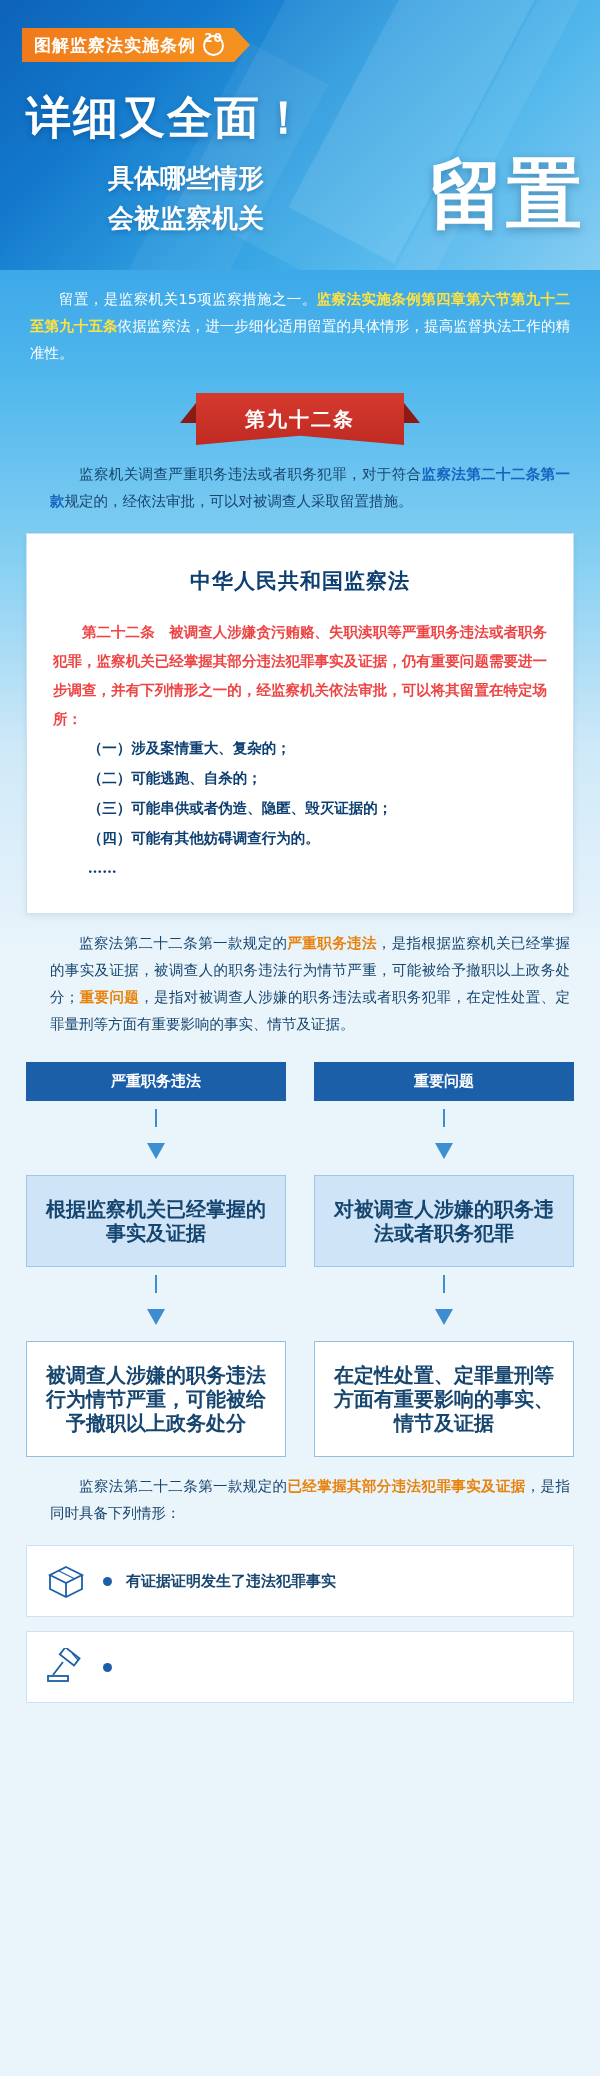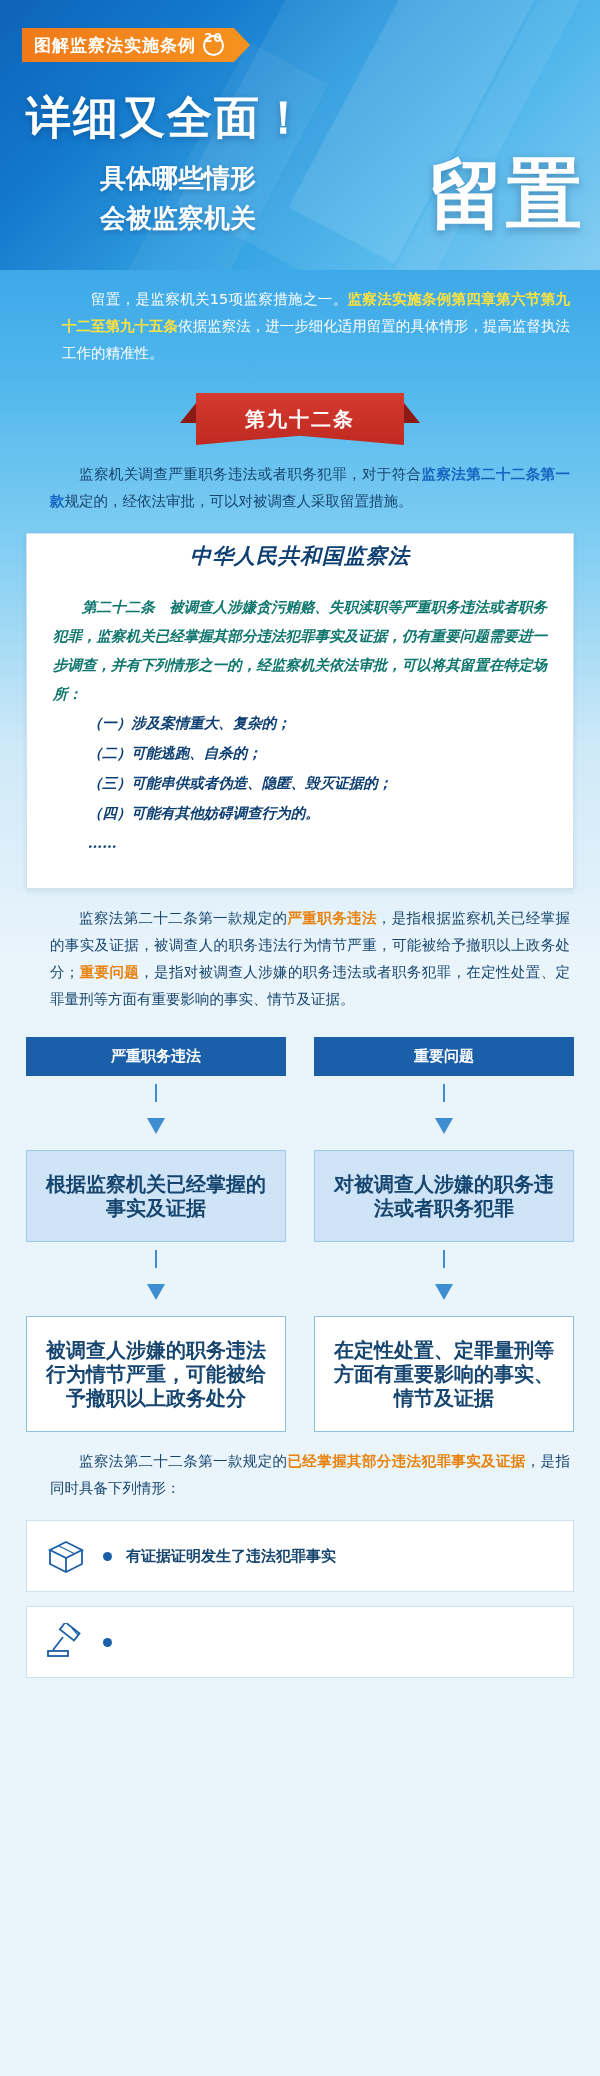--- a/index.html
+++ b/index.html
@@ -74,21 +74,21 @@
     top: 88px; left: 26px;
     color: #ffffff;
     font-size: 45px;
     font-weight: bold;
     letter-spacing: 2px;
     text-shadow: 0 2px 6px rgba(0,40,90,0.35);
     font-family: "DejaVu Sans", "Liberation Sans", sans-serif;
   }
   .title-sub {
     position: absolute;
-    top: 158px; left: 100px;
+    top: 158px; left: 108px;
     color: #ffffff;
     font-size: 26px;
     font-weight: bold;
     line-height: 40px;
     text-align: left;
     text-shadow: 0 2px 5px rgba(0,40,90,0.30);
     font-family: "DejaVu Sans", "Liberation Sans", sans-serif;
   }
   .title-big {
     position: absolute;
@@ -104,21 +104,20 @@
 
   
   .intro {
     padding: 16px 30px 0 30px;
     font-size: 14.5px;
     line-height: 27px;
     color: #ffffff;
     text-align: justify;
     text-indent: 2em;
     font-family: "DejaVu Sans", "Liberation Sans", sans-serif;
-    margin-left: 32px;
   }
   .hl-yellow { color: #ffe23d; font-weight: bold; }
 
   
   .banner-wrap {
     margin: 26px auto 0 auto;
     width: 208px;
     position: relative;
     height: 52px;
   }
@@ -156,36 +155,35 @@
   }
   .hl-blue { color: #1565c0; font-weight: bold; }
   .hl-orange { color: #e8820c; font-weight: bold; }
 
   
   .law-card {
     margin: 18px 26px 0 26px;
     background: #ffffff;
     border: 1px solid #cfe0ee;
     box-shadow: 0 2px 6px rgba(20,70,120,0.10);
-    padding: 8px 26px 30px 26px;
-    font-style: italic;
+    padding: 33px 26px 30px 26px;
   }
   .law-title {
     text-align: center;
     font-size: 21px;
     font-weight: bold;
     color: #0d3f72;
     letter-spacing: 1px;
     margin-bottom: 22px;
     font-family: "DejaVu Serif", "Liberation Serif", serif;
   }
   .law-body {
     font-size: 14.5px;
     line-height: 29px;
-    color: #0f766e;
+    color: #ef4444;
     text-align: justify;
     text-indent: 2em;
     font-family: "DejaVu Serif", "Liberation Serif", serif;
     font-weight: bold;
   }
   .law-item {
     font-size: 14.5px;
     line-height: 30px;
     color: #0d3f72;
     padding-left: 2.4em;

